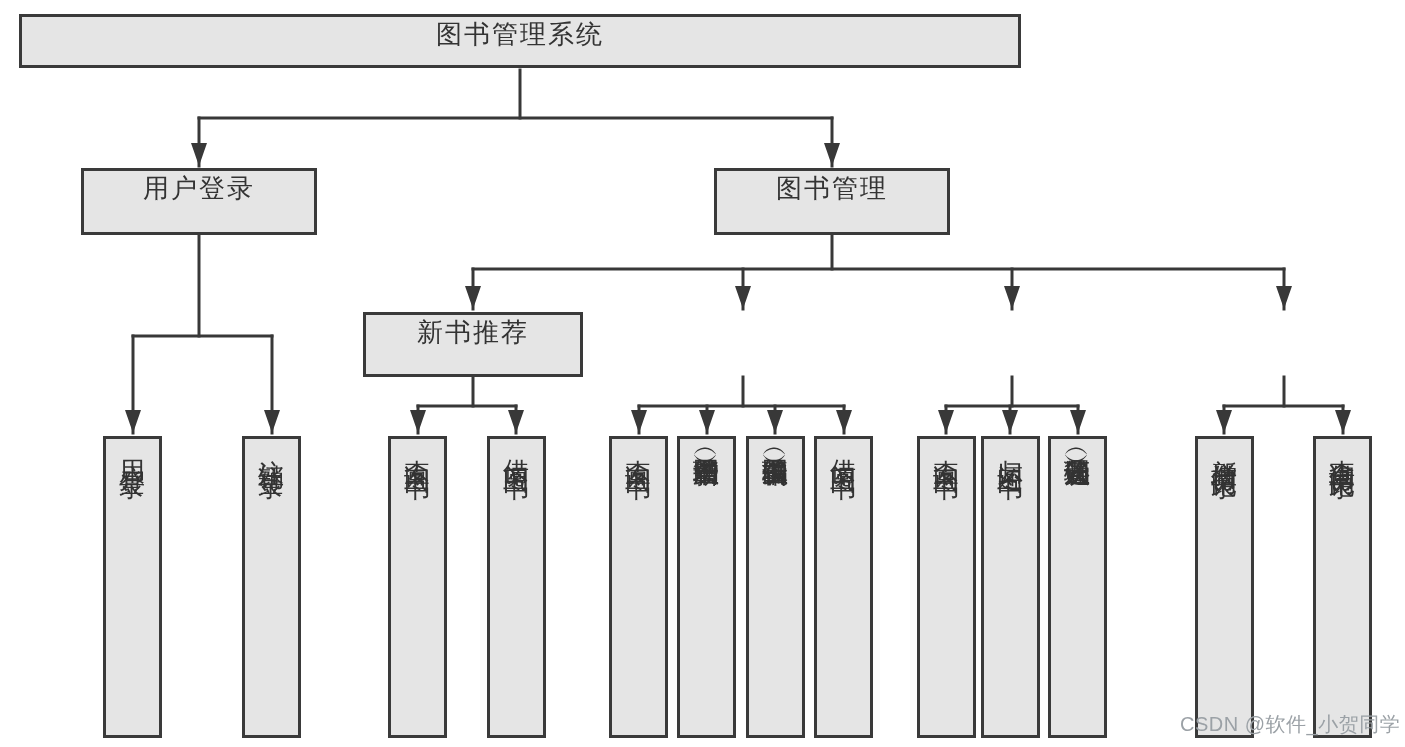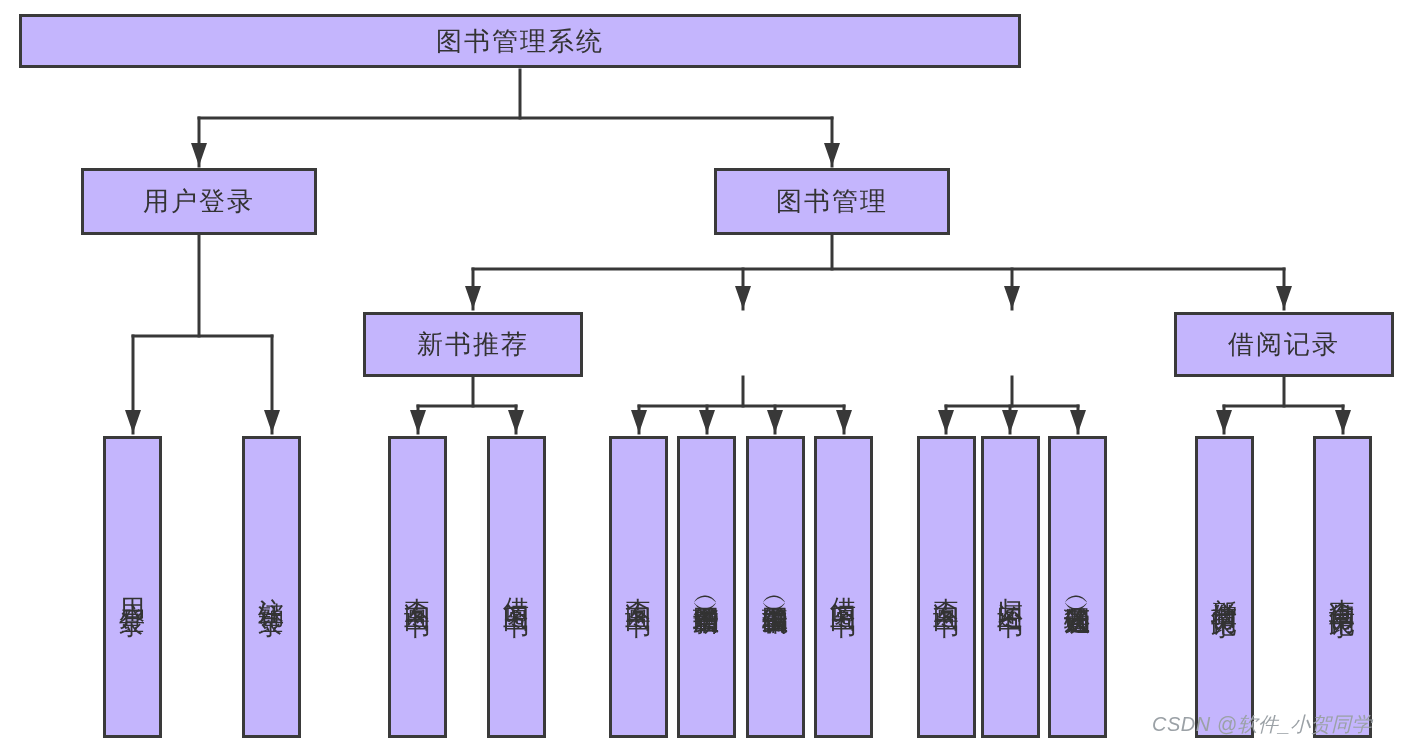--- a/index.html
+++ b/index.html
@@ -19,24 +19,24 @@
     position: absolute;
     left: 0;
     top: 0;
     width: 1405px;
     height: 747px;
     z-index: 1;
   }
   .node {
     position: absolute;
     box-sizing: border-box;
-    background: #c4b5fd;
+    background: #e5e5e5;
     border: 3px solid #3a3a3a;
     display: flex;
-    align-items: center;
+    align-items: flex-start;
     justify-content: center;
     color: #333333;
     z-index: 2;
   }
   .node .hlabel {
     font-size: 26px;
     letter-spacing: 2px;
     white-space: nowrap;
     color: #333333;
   }
@@ -67,28 +67,27 @@
     font-size: 26px;
     line-height: 1;
     color: #333333;
     white-space: nowrap;
   }
   .sp5 { letter-spacing: 5px; }
   .sp3 { letter-spacing: 3px; }
   .sp0 { letter-spacing: 0px; }
   .watermark {
     position: absolute;
-    left: 1152px;
+    left: 1180px;
     top: 711px;
     font-size: 20px;
     color: #9ba1a6;
     letter-spacing: 0.5px;
     white-space: nowrap;
     z-index: 5;
-    font-style: italic;
   }
 </style>
 </head>
 <body>
 
 <div class="canvas">
 
   <svg class="connectors" viewBox="0 0 1405 747" xmlns="http://www.w3.org/2000/svg">
     <defs>
       <marker id="arrow" viewBox="0 0 24 18" refX="23" refY="9" markerWidth="24" markerHeight="18" orient="auto" markerUnits="userSpaceOnUse">
@@ -146,23 +145,20 @@
   <div class="node l2-node" style="left:81px">
     <span class="hlabel">用户登录</span>
   </div>
   <div class="node l3-node" style="left:363px">
     <span class="hlabel">新书推荐</span>
   </div>
 
   <div class="node l2-node" style="left:714px">
     <span class="hlabel">图书管理</span>
   </div>
-  <div class="node l3-node" style="left:1174px">
-    <span class="hlabel">借阅记录</span>
-  </div>
 
   <div class="node leaf" style="left:103px">
     <span class="vtext sp5">用户登录</span>
   </div>
   <div class="node leaf" style="left:242px">
     <span class="vtext sp5">注销登录</span>
   </div>
 
   <div class="node leaf" style="left:388px">
     <span class="vtext sp5">查询图书</span>

